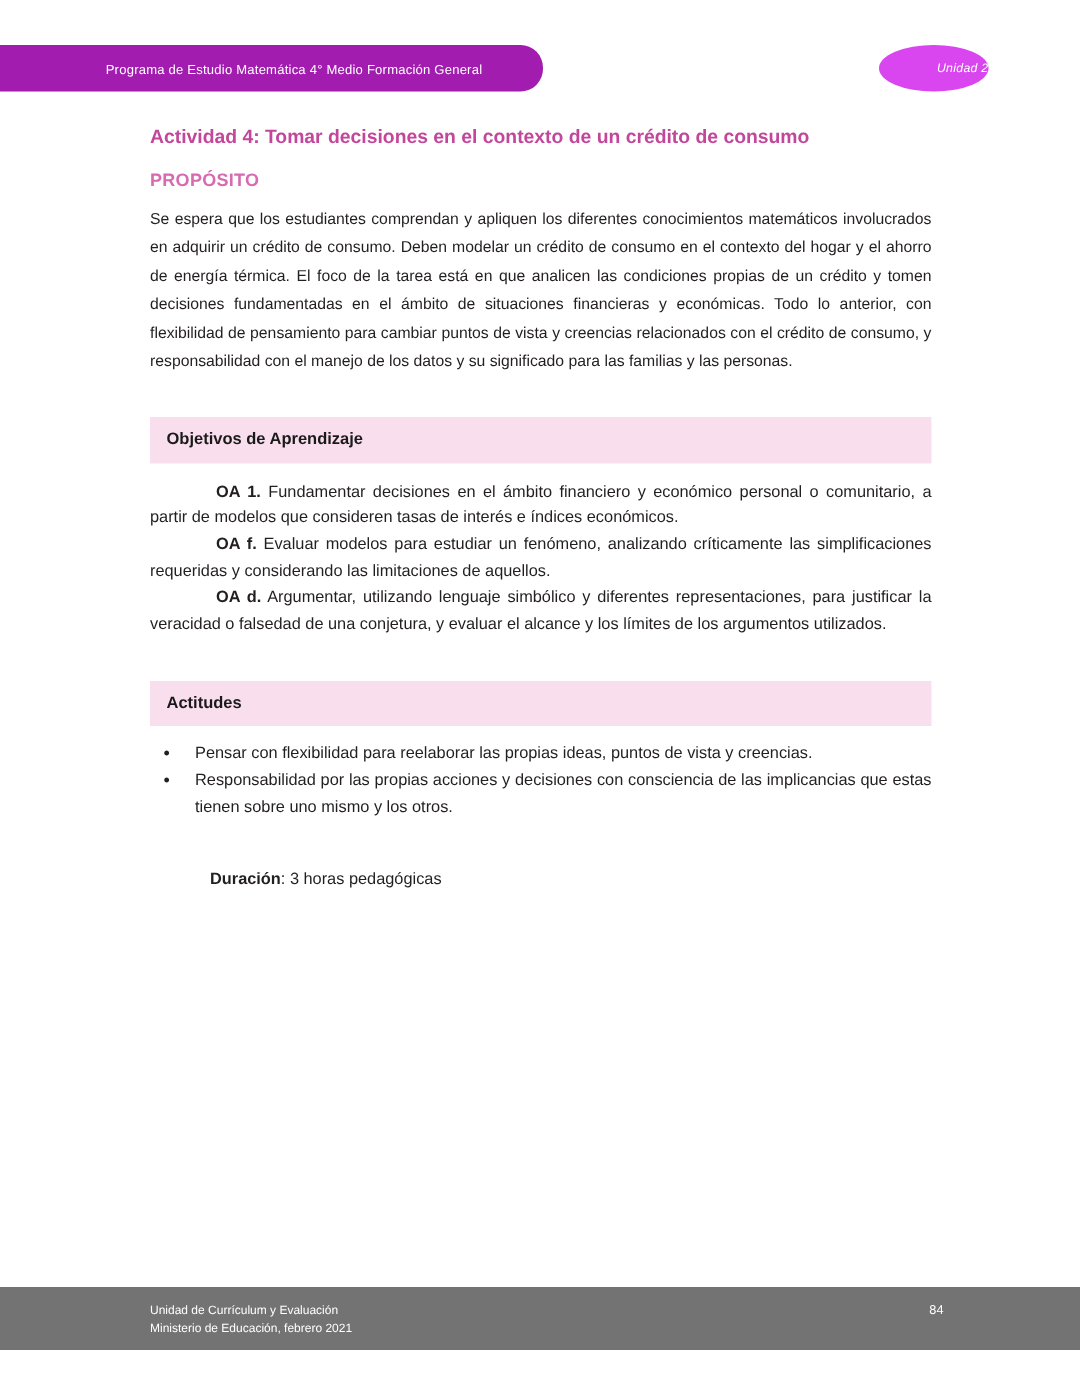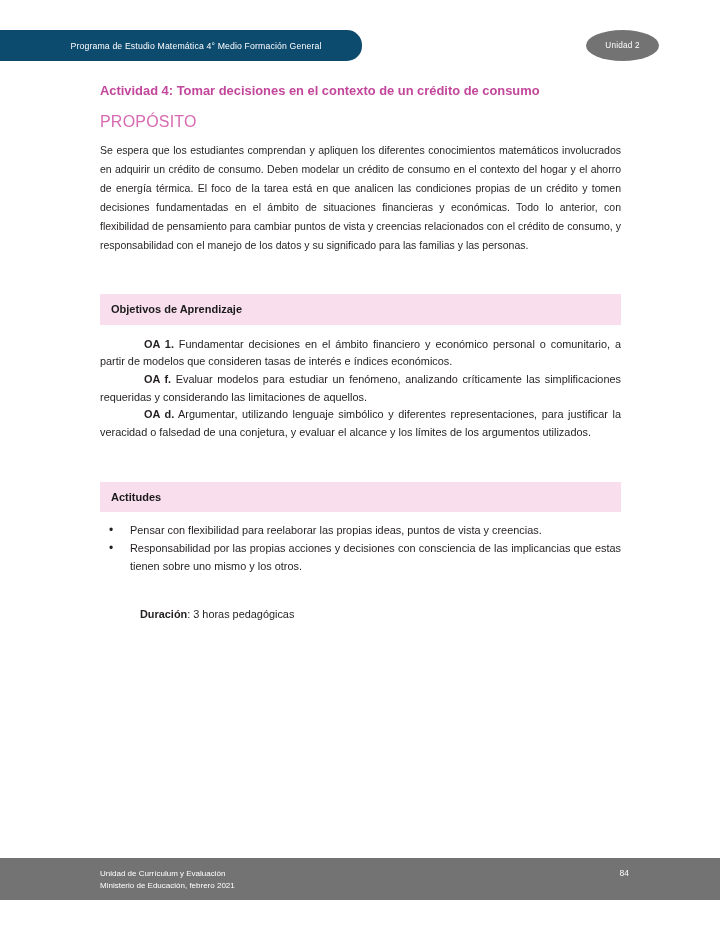--- a/index.html
+++ b/index.html
@@ -23,21 +23,21 @@
     background: #ffffff;
   }
 
   
   .header-band {
     position: absolute;
     left: 0;
     top: 30px;
     width: 362px;
     height: 31px;
-    background: #0c4a6e;
+    background: #a21caf;
     border-top-right-radius: 15px;
     border-bottom-right-radius: 15px;
     display: flex;
     align-items: center;
     justify-content: center;
   }
   .header-band-text {
     color: #ffffff;
     font-size: 8.7px;
     letter-spacing: 0.15px;
@@ -45,24 +45,25 @@
     padding-left: 30px;
   }
 
   .unit-badge {
     position: absolute;
     left: 586px;
     top: 30px;
     width: 73px;
     height: 31px;
     border-radius: 50%;
-    background: #737373;
+    background: #d946ef;
     display: flex;
     align-items: center;
-    justify-content: center;
+    justify-content: flex-end;
+    font-style: italic;
   }
   .unit-badge-text {
     color: #ffffff;
     font-size: 8.2px;
     letter-spacing: 0.2px;
     white-space: nowrap;
   }
 
   
   .content {
@@ -75,38 +76,38 @@
   .activity-title {
     color: #c2479b;
     font-size: 12.9px;
     font-weight: bold;
     line-height: 1.25;
     margin: 0 0 14px 0;
   }
 
   .proposito-label {
     color: #d76ab0;
-    font-size: 16px;
-    font-weight: normal;
+    font-size: 12px;
+    font-weight: bold;
     letter-spacing: 0.2px;
     margin: 0 0 10px 0;
   }
 
   .body-paragraph {
     color: #231f20;
     font-size: 10.5px;
     line-height: 1.80;
     text-align: justify;
     margin: 0;
   }
 
   
   .section-box {
     background: #f9dfee;
-    margin-top: 40px;
+    margin-top: 28px;
     padding: 9px 11px 9px 11px;
     box-sizing: border-box;
   }
   .section-box-title {
     color: #1a1a1a;
     font-size: 11px;
     font-weight: bold;
     line-height: 1.1;
   }
 

